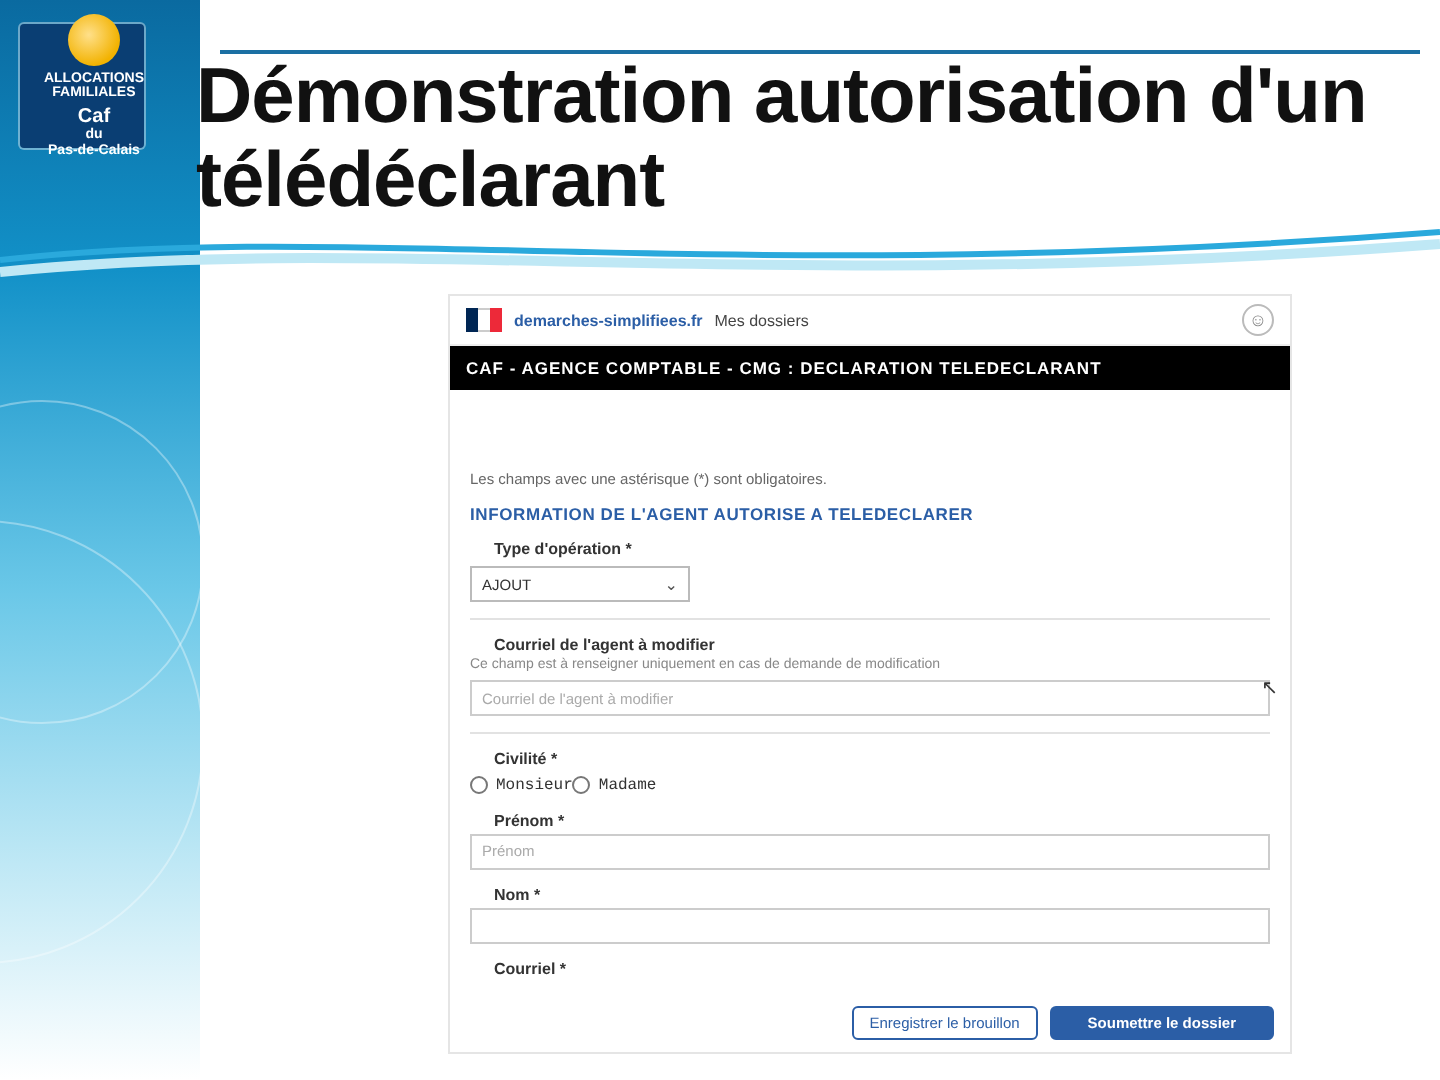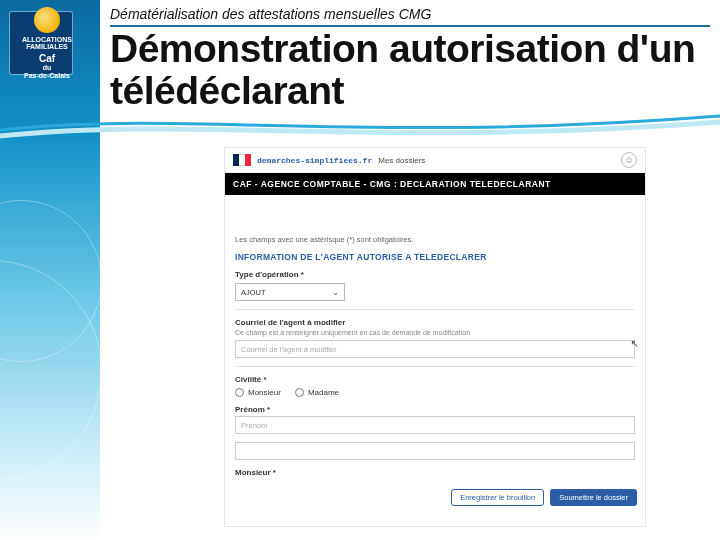--- a/index.html
+++ b/index.html
@@ -36,21 +36,21 @@
   }
   
   .pre-title {
     position: absolute; left: 110px; top: 6px; font-style: italic; font-size: 14px; color: #111;
   }
   .pre-title-underline {
     position: absolute; left: 110px; right: 10px; top: 25px; height: 2px; background: #1b6fa3;
   }
   
   .title {
-    position: absolute; left: 110px; right: 10px; top: 28px;
+    position: absolute; left: 98px; right: 10px; top: 28px;
     font-size: 39px; font-weight: 900; color: #111; line-height: 1.08;
     letter-spacing: -0.5px;
   }
   
   .wave {
     position: absolute; left: 0; right: 0; top: 110px; height: 32px;
     pointer-events: none;
   }
   
   .form-wrap {
@@ -59,80 +59,79 @@
     font-size: 8px; color: #444;
   }
   .form-header {
     display: flex; align-items: center; gap: 6px; padding: 4px 8px; border-bottom: 1px solid #eee;
   }
   .flag {
     width: 18px; height: 12px; display: inline-flex;
   }
   .flag span { flex:1; }
   .flag .b { background:#002654; } .flag .w { background:#fff; border-top:1px solid #ccc; border-bottom:1px solid #ccc;} .flag .r { background:#ED2939; }
-  .brand { color:#2b5ea6; font-weight:bold;font-family:Liberation Mono, monospace; }
+  .brand { color:#2b5ea6; font-weight:bold; }
   .header-link { color:#444; }
   .user-badge {
     margin-left:auto; width:16px; height:16px; border:1px solid #bbb; border-radius:50%;
     display:flex; align-items:center; justify-content:center; font-size:9px; color:#888;
   }
   .dark-banner {
     background:#000000; color:#fff; font-weight:bold; letter-spacing:0.5px;
     padding:6px 8px; font-size:8.5px;
   }
   .form-body { padding: 8px 10px; }
   .hint { color:#666; font-size:7.5px; margin-bottom:8px;margin-top:32px; }
   .section-h { color:#2b5ea6; font-weight:bold; font-size:8.5px; margin:4px 0 8px; letter-spacing:0.3px;}
-  .label { color:#333; font-weight:bold; font-size:8px; margin-top:6px; }
+  .label { color:#333; font-weight:bold; font-size:8px; margin-top:6px;margin-left:12px; }
   .sublabel { color:#888; font-size:7px; margin:2px 0 4px; }
   .select {
     width:110px; height:18px; border:1px solid #bbb; background:#fff;
     display:flex; align-items:center; justify-content:space-between;
     padding:0 5px; font-size:7.5px; color:#333; margin:4px 0 8px;
   }
   .chev { font-size:8px; color:#555; }
   .divider { height:1px; background:#e2e2e2; margin:8px 0; }
   .input {
     width:100%; height:18px; border:1px solid #ccc; background:#fff;
     padding:0 5px; font-size:7.5px; color:#aaa; display:flex; align-items:center;
     margin:2px 0 8px;
   }
-  .radio-row { display:flex; gap:14px; margin:4px 0 8px; font-size:8px; color:#333;}
+  .radio-row { display:flex; margin:4px 0 8px; font-size:8px; color:#333;font-family:Liberation Mono, monospace;}
   .radio { width:9px; height:9px; border:1px solid #777; border-radius:50%; display:inline-block; margin-right:4px; vertical-align:middle;}
   .cursor { position:absolute; right:6px; top:190px; font-size:10px; color:#333; }
   .footer-btns {
-    position:absolute; right:8px; bottom:20px; display:flex; gap:6px; align-items:center;justify-content:flex-end;
+    position:absolute; right:8px; bottom:6px; display:flex; gap:6px; align-items:center;justify-content:flex-end;
   }
   .btn-outline {
     border:1px solid #2b5ea6; color:#2b5ea6; background:#fff;
     padding:3px 8px; font-size:7.5px; border-radius:3px;
   }
   .btn-primary {
-    background:#2b5ea6; color:#fff; padding:4px 9px; font-size:7.5px; border-radius:3px;
+    background:#2b5ea6; color:#fff; padding:4px 19px; font-size:7.5px; border-radius:3px;font-weight:bold;
   }
 </style>
 </head>
 <body>
 
 <div class="slide">
 
   <div class="left-band">
     <div class="caf-logo">
       <div class="caf-logo-inner">
         <div class="caf-logo-sun"></div>
         <div>ALLOCATIONS</div>
         <div>FAMILIALES</div>
         <div style="font-size:10px;margin-top:2px">Caf</div>
         <div>du</div>
         <div>Pas-de-Calais</div>
       </div>
     </div>
   </div>
 
-  <div class="pre-title">Dématérialisation des attestations mensuelles CMG</div>
   <div class="pre-title-underline"></div>
 
   <div class="title">Démonstration autorisation d'un télédéclarant</div>
 
   <svg class="wave" viewBox="0 0 720 32" preserveAspectRatio="none">
     <path d="M0,20 C180,0 360,34 720,6" stroke="#2aa9dc" stroke-width="3" fill="none"></path>
     <path d="M0,26 C200,6 380,38 720,12" stroke="#bfe8f5" stroke-width="5" fill="none"></path>
   </svg>
 
   <div class="form-wrap">
@@ -169,23 +168,24 @@
 
       <div class="label">Civilité *</div>
       <div class="radio-row">
         <label><span class="radio"></span><span>Monsieur</span></label>
         <label><span class="radio"></span><span>Madame</span></label>
       </div>
 
       <div class="label">Prénom *</div>
       <div class="input">Prénom</div>
 
+      <div class="label">Nom *</div>
       <div class="input"></div>
 
-      <div class="label">Monsieur *</div>
+      <div class="label">Courriel *</div>
     </div>
 
     <span class="cursor">↖</span>
 
     <div class="footer-btns">
       <div class="btn-outline">Enregistrer le brouillon</div>
       <div class="btn-primary">Soumettre le dossier</div>
     </div>
   </div>
 

